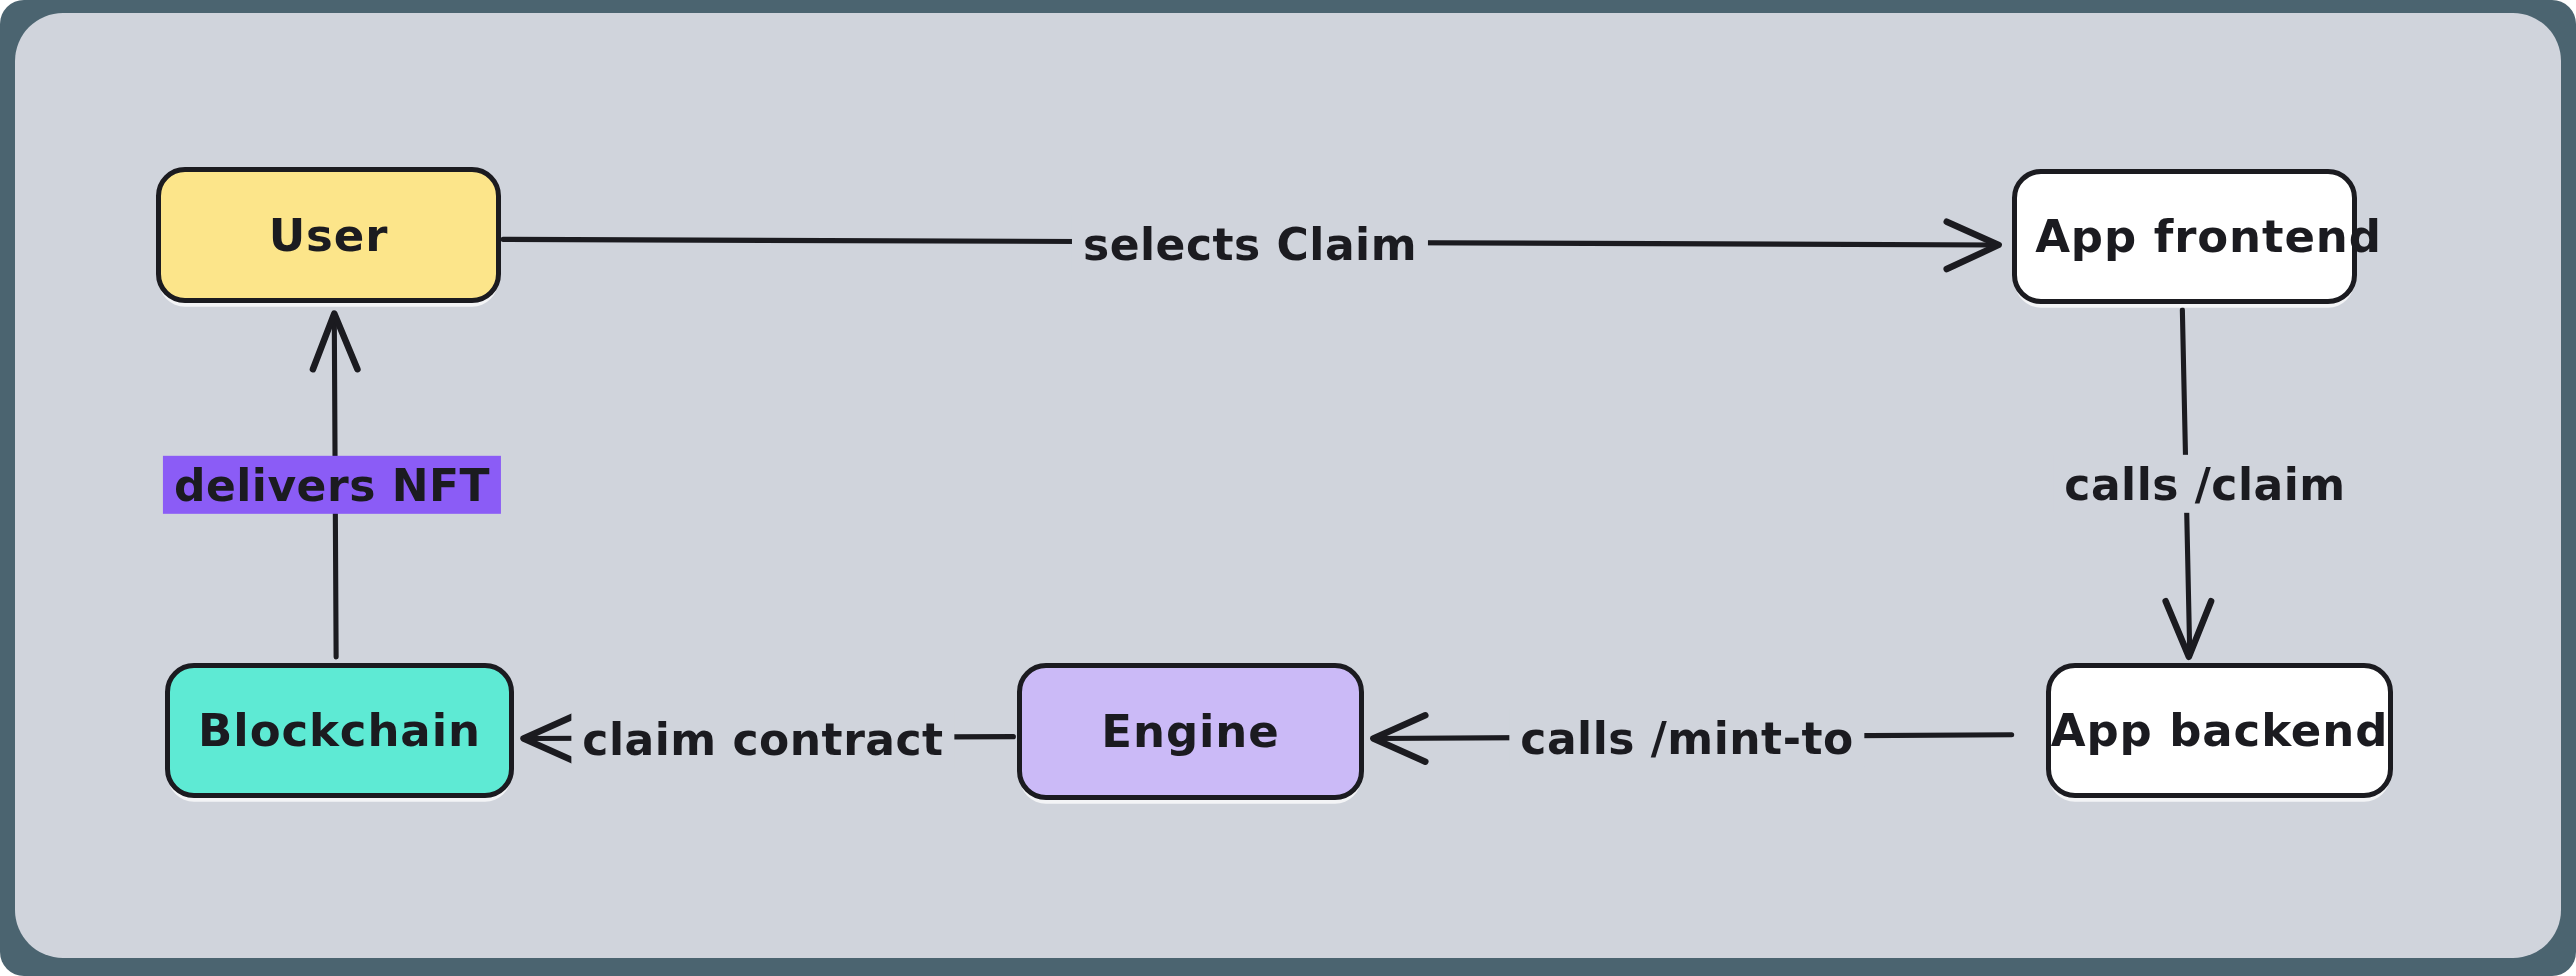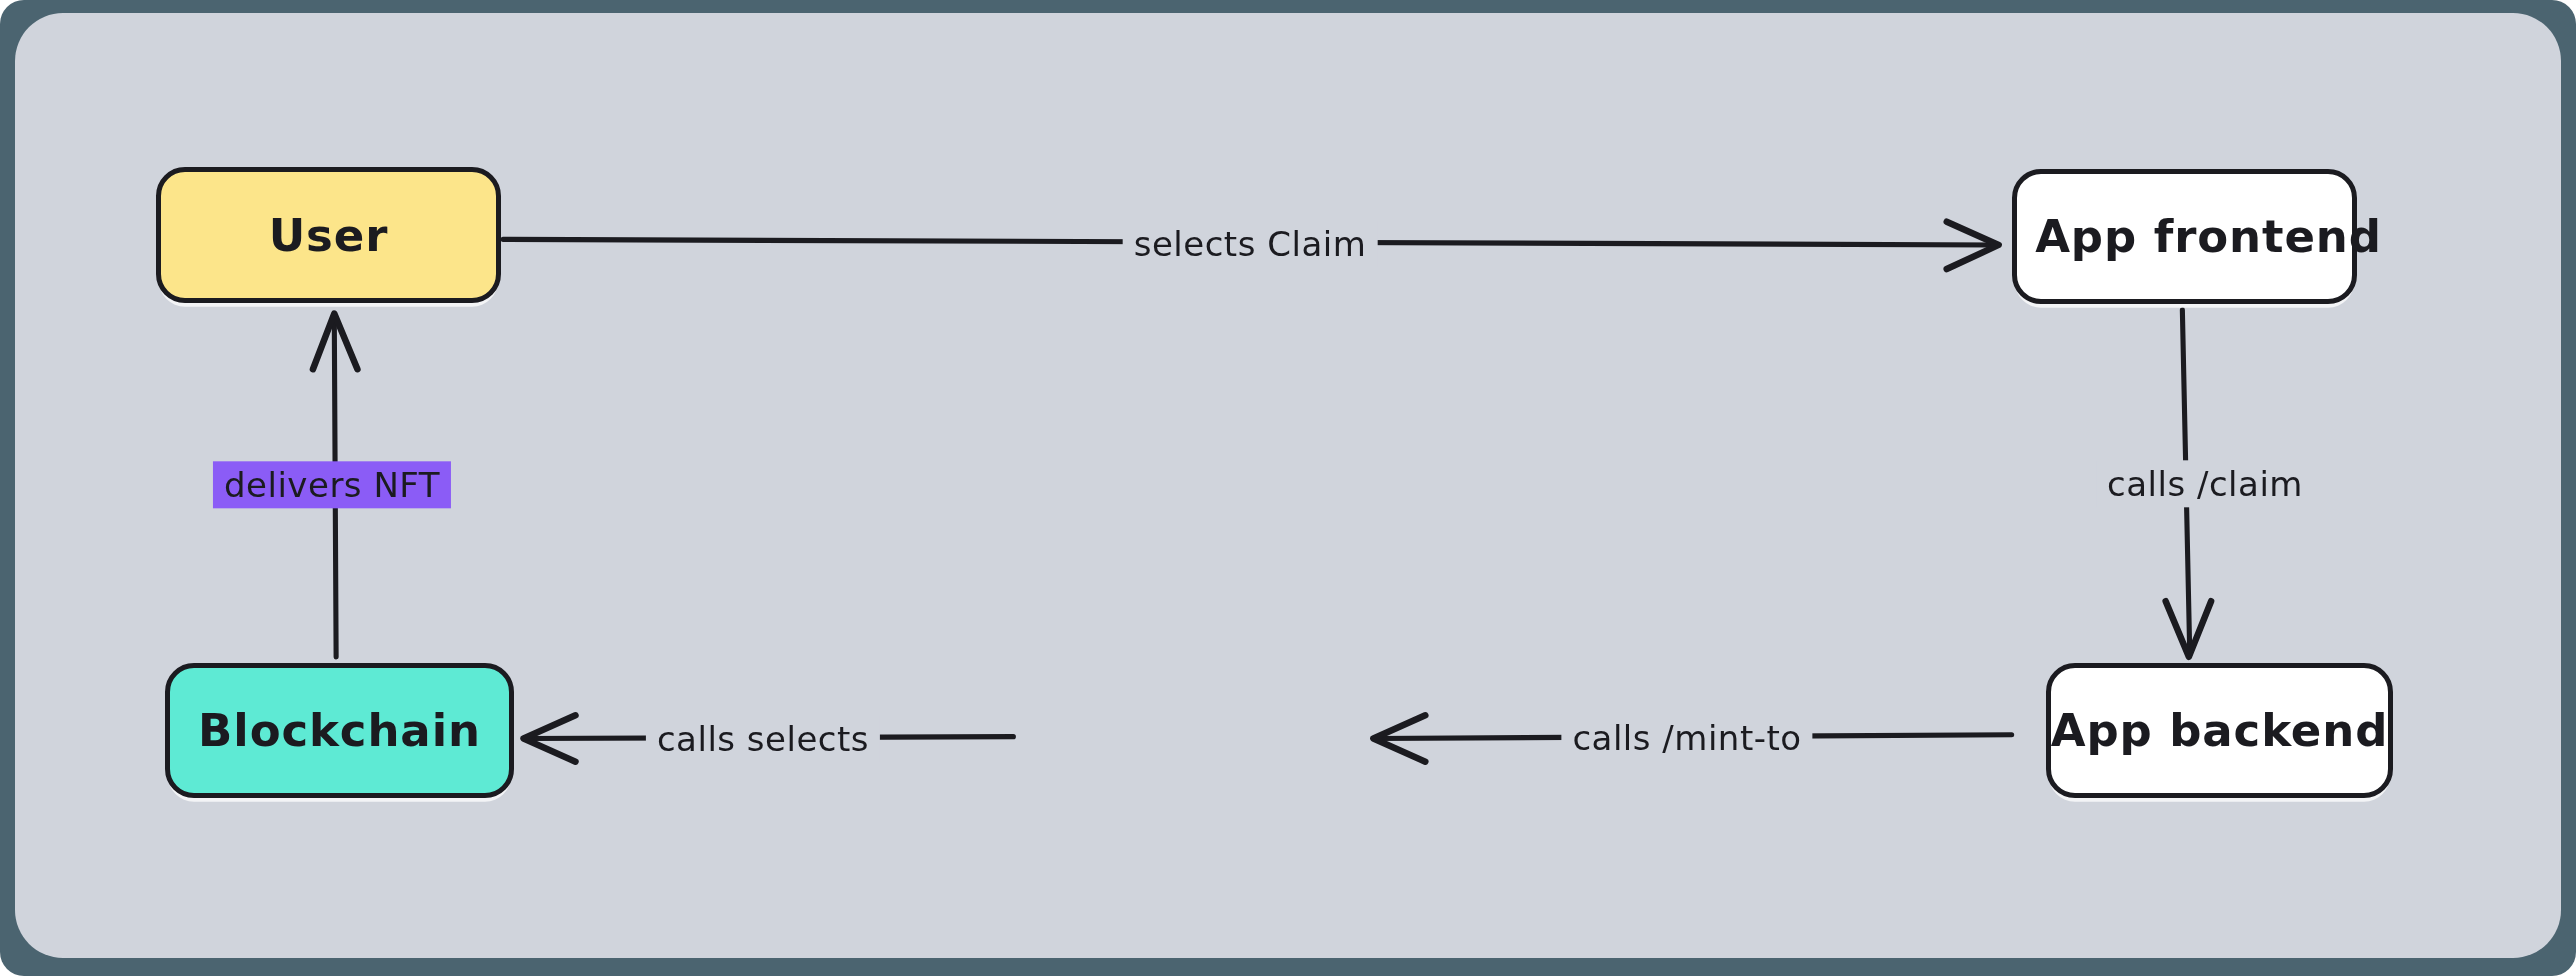--- a/index.html
+++ b/index.html
@@ -60,22 +60,22 @@
   .node-user       { left: 156px;  top: 167px; width: 345px; height: 136px; }
   .node-frontend   { left: 2012px; top: 169px; width: 345px; height: 135px; }
   .node-backend    { left: 2016px; top: 663px; width: 347px; height: 135px; margin-left: 30px; }
   .node-engine     { left: 1017px; top: 663px; width: 347px; height: 137px; }
   .node-blockchain { left: 165px;  top: 663px; width: 349px; height: 135px; }
   .edge-label {
     position: absolute;
     transform: translate(-50%, -50%);
     background: #D0D4DC;
     color: #1B1B20;
-    font-size: 34px;
-    font-weight: 400;
+    font-size: 44px;
+    font-weight: 700;
     letter-spacing: 0.5px;
     padding: 3.7px 11px;
     white-space: nowrap;
   }
   .label-selects-claim { left: 1250px; top: 244px; }
   .label-calls-claim   { left: 2205px; top: 484px; }
   .label-calls-mint-to { left: 1687px; top: 738px; }
   .label-calls-contract{ left: 763px;  top: 739px; }
   .label-delivers-nft  { left: 332px;  top: 485px; }
 </style>
@@ -106,23 +106,26 @@
 
   <div class="node node-user" style="background: rgb(252, 229, 138);">
     <span data-bind="nodes.0.label">User</span>
   </div>
   <div class="node node-frontend" style="background: rgb(255, 255, 255); padding-left: 48px;">
     <span data-bind="nodes.1.label">App frontend</span>
   </div>
   <div class="node node-backend" style="background: rgb(255, 255, 255);">
     <span data-bind="nodes.2.label">App backend</span>
   </div>
+  <div class="node node-engine" style="background: rgb(203, 186, 247);">
+    <span data-bind="nodes.3.label">Engine</span>
+  </div>
   <div class="node node-blockchain" style="background: #5eead4;">
     <span data-bind="nodes.4.label">Blockchain</span>
   </div>
 
   <div class="edge-label label-selects-claim" data-bind="edges.0.label" data-bind-bg="canvas.inner_background" style="background: rgb(208, 212, 220);">selects Claim</div>
   <div class="edge-label label-calls-mint-to" data-bind="edges.2.label" data-bind-bg="canvas.inner_background" style="background: rgb(208, 212, 220);">calls /mint-to</div>
   <div class="edge-label label-calls-claim" data-bind="edges.1.label" data-bind-bg="canvas.inner_background" style="background: rgb(208, 212, 220);">calls /claim</div>
-  <div class="edge-label label-calls-contract" data-bind="edges.3.label" data-bind-bg="canvas.inner_background" style="background: rgb(208, 212, 220);">calls selects</div>
+  <div class="edge-label label-calls-contract" data-bind="edges.3.label" data-bind-bg="canvas.inner_background" style="background: rgb(208, 212, 220);">claim contract</div>
   <div class="edge-label label-delivers-nft" data-bind="edges.4.label" data-bind-bg="canvas.inner_background" style="background: #8b5cf6;">delivers NFT</div>
 </div>
 
 
 </body></html>

